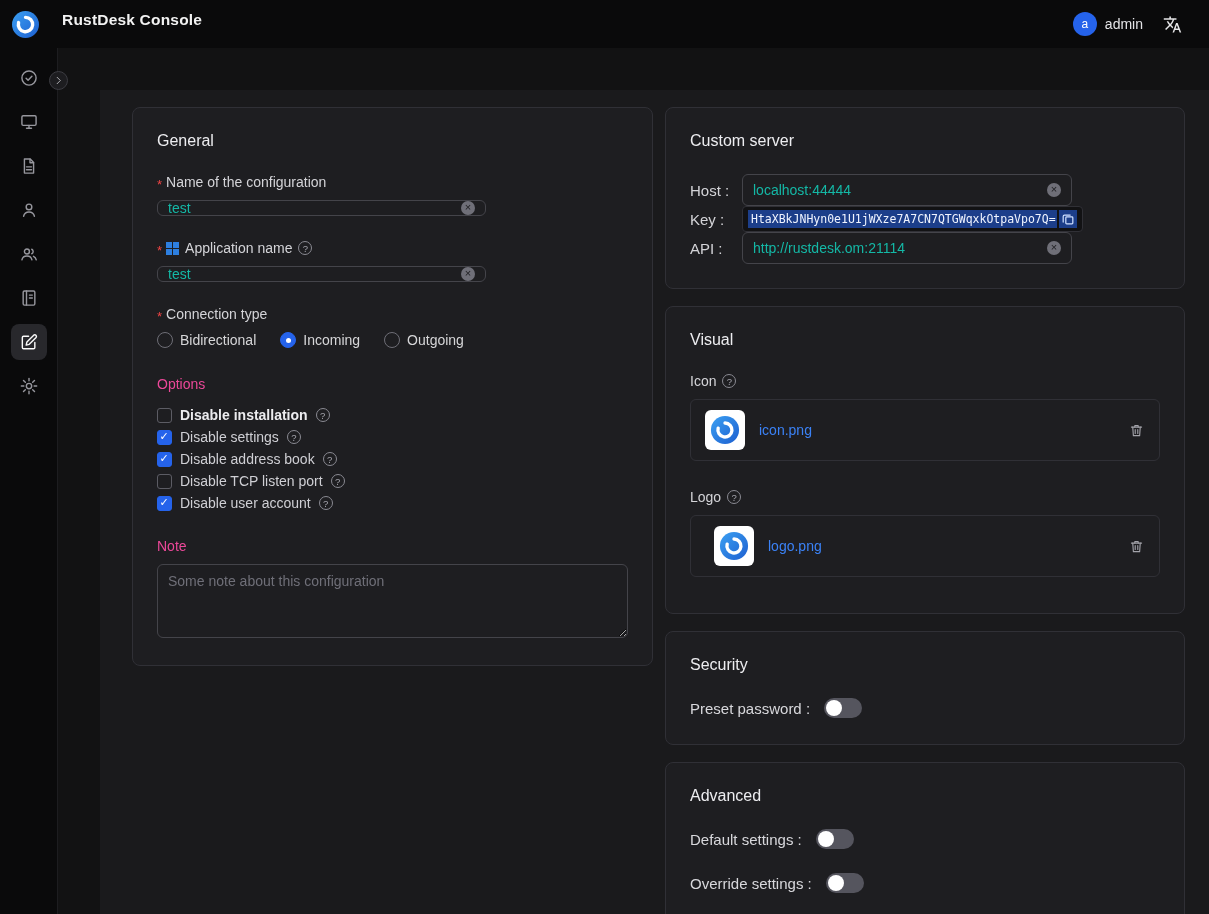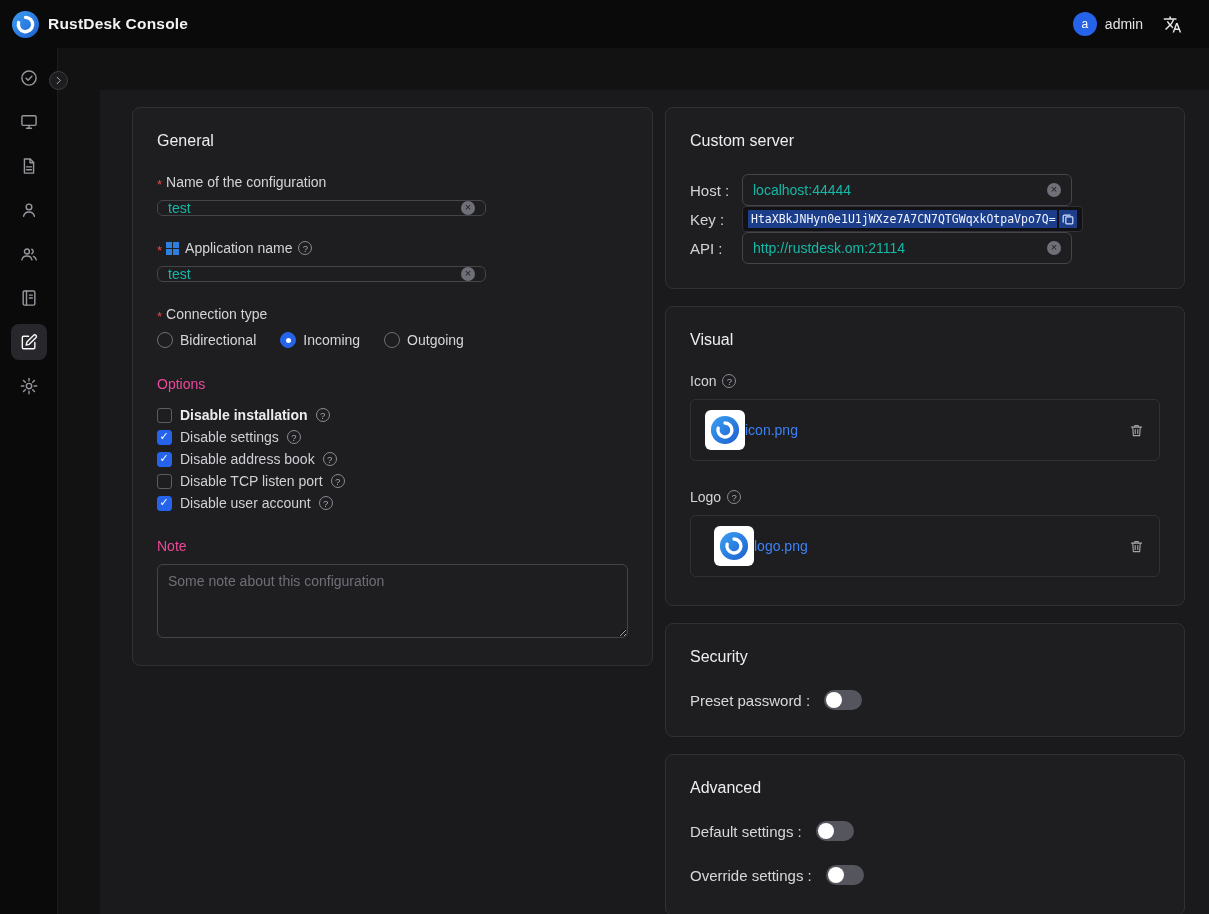--- a/index.html
+++ b/index.html
@@ -5,21 +5,21 @@
   * { box-sizing: border-box; margin: 0; padding: 0; }
   html,body { width:1209px; height:914px; overflow:hidden; }
   body {
     font-family: "Liberation Sans", "DejaVu Sans", sans-serif;
     background:#121213; color:#d6d6d8; font-size:14px;
   }
   .app { display:flex; flex-direction:column; height:100%; }
 
   
   .header { height:48px; flex:0 0 auto; background:#0a0a0b; display:flex; align-items:center; justify-content:space-between; padding:0 26px 0 12px; }
-  .header-left { display:flex; align-items:center; gap:9px; }
+  .header-left { display:flex; align-items:flex-start; gap:23px; }
   .logo { width:27px; height:27px; }
   .app-title { font-size:15.5px; font-weight:700; color:#f2f2f2; letter-spacing:.2px; }
   .header-right { display:flex; align-items:center; gap:18px; }
   .user-chip { display:flex; align-items:center; gap:8px; cursor:pointer; }
   .avatar { width:24px; height:24px; border-radius:50%; background:#2563eb; color:#fff; font-size:12px; display:flex; align-items:center; justify-content:center; }
   .user-name { color:#e4e4e7; font-size:14px; }
   .lang-btn { width:22px; height:22px; display:flex; align-items:center; justify-content:center; cursor:pointer; }
 
   
   .body { flex:1; display:flex; min-height:0; position:relative; }
@@ -68,21 +68,21 @@
 
   
   .srv-row { display:flex; align-items:center; }
   .srv-label { width:52px; flex:0 0 auto; color:#d4d4d8; font-size:15px; }
   .srv-input { margin-bottom:0; width:330px; height:32px; }
   .key-box { width:341px; height:26px; background:#121214; border:1px solid #303036; border-radius:4px; display:flex; align-items:center; padding:0 5px; overflow:hidden; }
   .key-text { flex:1; font-family:"DejaVu Sans Mono","Liberation Mono",monospace; font-size:11.5px; color:#f0f4ff; background:rgba(37,99,235,.55); padding:2px 3px; white-space:nowrap; overflow:hidden; }
   .copy-btn { flex:0 0 auto; margin-left:2px; background:rgba(37,99,235,.55); padding:2px; cursor:pointer; display:flex; }
 
   
-  .file-box { display:flex; align-items:center; border:1px solid #303036; border-radius:6px; padding:11px 14px; height:62px; margin-bottom:28px; }
+  .file-box { display:flex; align-items:center; gap:14px; border:1px solid #303036; border-radius:6px; padding:11px 14px; height:62px; margin-bottom:28px; }
   .thumb { width:40px; height:40px; background:#fff; border-radius:6px; display:flex; align-items:center; justify-content:center; flex:0 0 auto; }
   .file-link { color:#3b82f6; cursor:pointer; flex:1; }
   .trash-btn { cursor:pointer; display:flex; flex:0 0 auto; }
 
   
   .toggle-row { display:flex; align-items:center; gap:14px; margin-bottom:24px; }
   .toggle-row:last-child { margin-bottom:6px; }
   .toggle-label { font-size:15px; color:#d8d8dc; }
   .toggle { width:38px; height:20px; border-radius:10px; background:#55555e; position:relative; cursor:pointer; flex:0 0 auto; }
   .toggle::after { content:""; position:absolute; left:2px; top:2px; width:16px; height:16px; border-radius:50%; background:#fff; }
@@ -320,21 +320,21 @@
                     <path d="M8 6V4.3h4V6"></path>
                     <path d="M5.6 6l.7 10h7.4l.7-10"></path>
                     <path d="M8.5 9v4.5M11.5 9v4.5"></path>
                   </svg>
               </span>
             </div>
             <div class="field-label">
               <span>Logo</span>
               <span class="help">?</span>
             </div>
-            <div class="file-box" style="margin-bottom:4px;padding-left:23px;">
+            <div class="file-box" style="margin-bottom:12px;padding-left:23px;">
               <span class="thumb">
                 <svg width="30" height="30" viewBox="0 0 32 32">
                     <circle cx="16" cy="16" r="15" fill="url(#lg)"></circle>
                     <path d="M16 8.5 a 7.5 7.5 0 1 1 -7.3 5.5" fill="none" stroke="#ffffff" stroke-width="3.6" stroke-linecap="round"></path>
                   </svg>
               </span>
               <span class="file-link">logo.png</span>
               <span class="trash-btn">
                 <svg class="icon" width="17" height="17" viewBox="0 0 20 20" style="stroke:#a3a3aa;stroke-width:1.3">
                     <path d="M4 6h12"></path>

